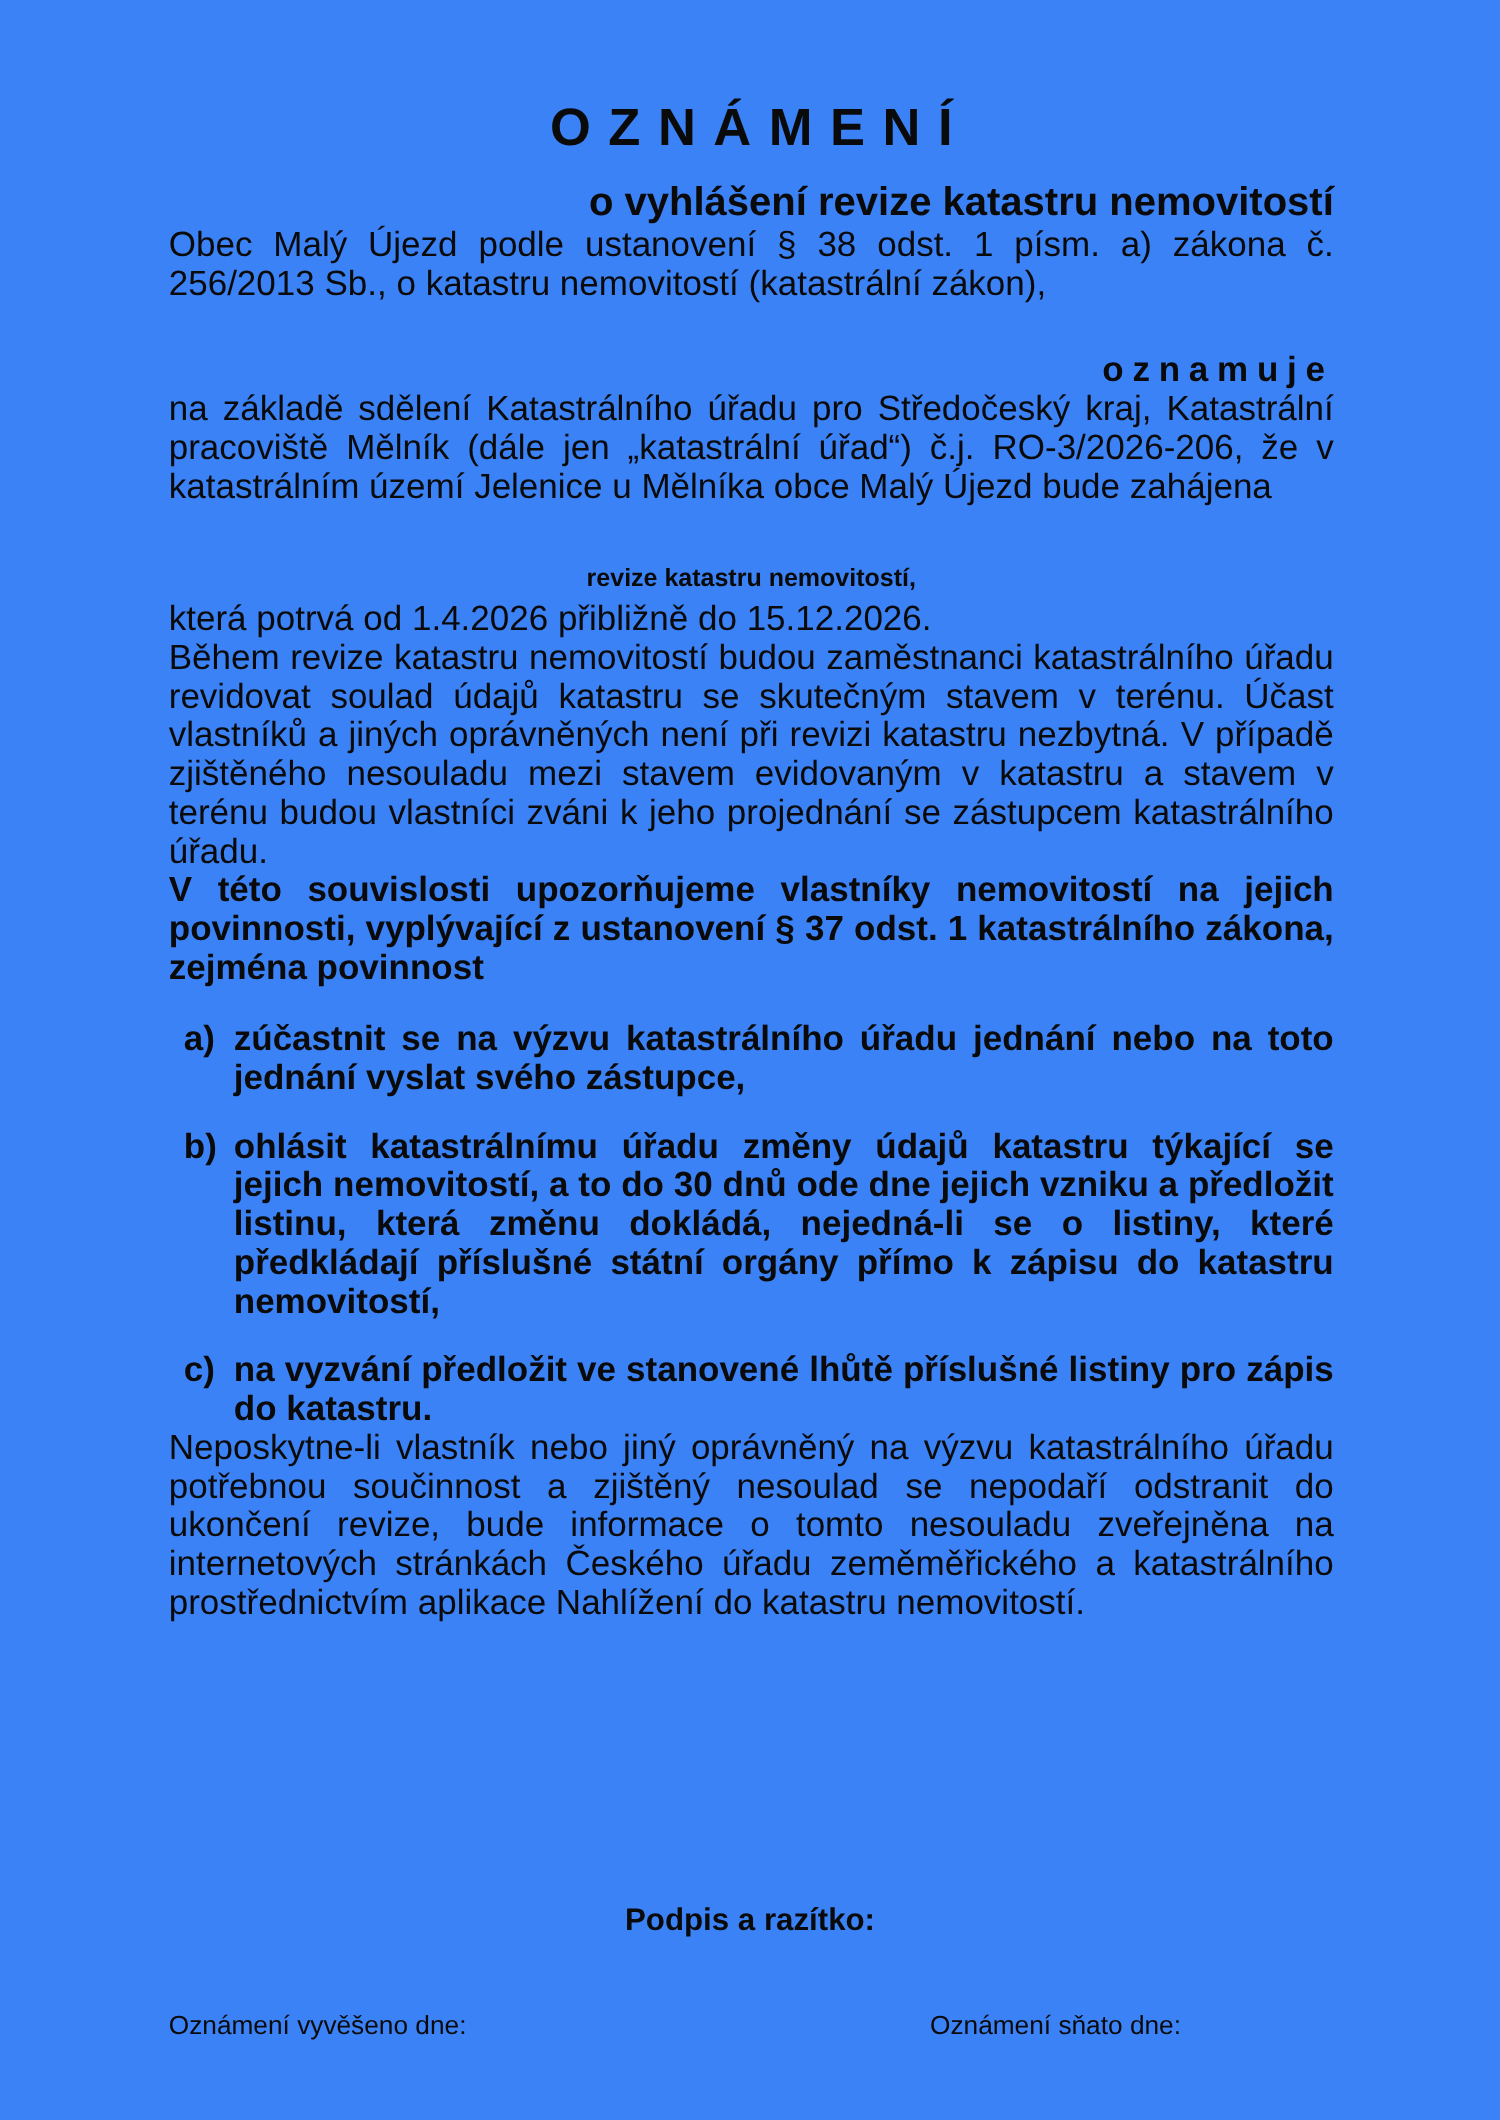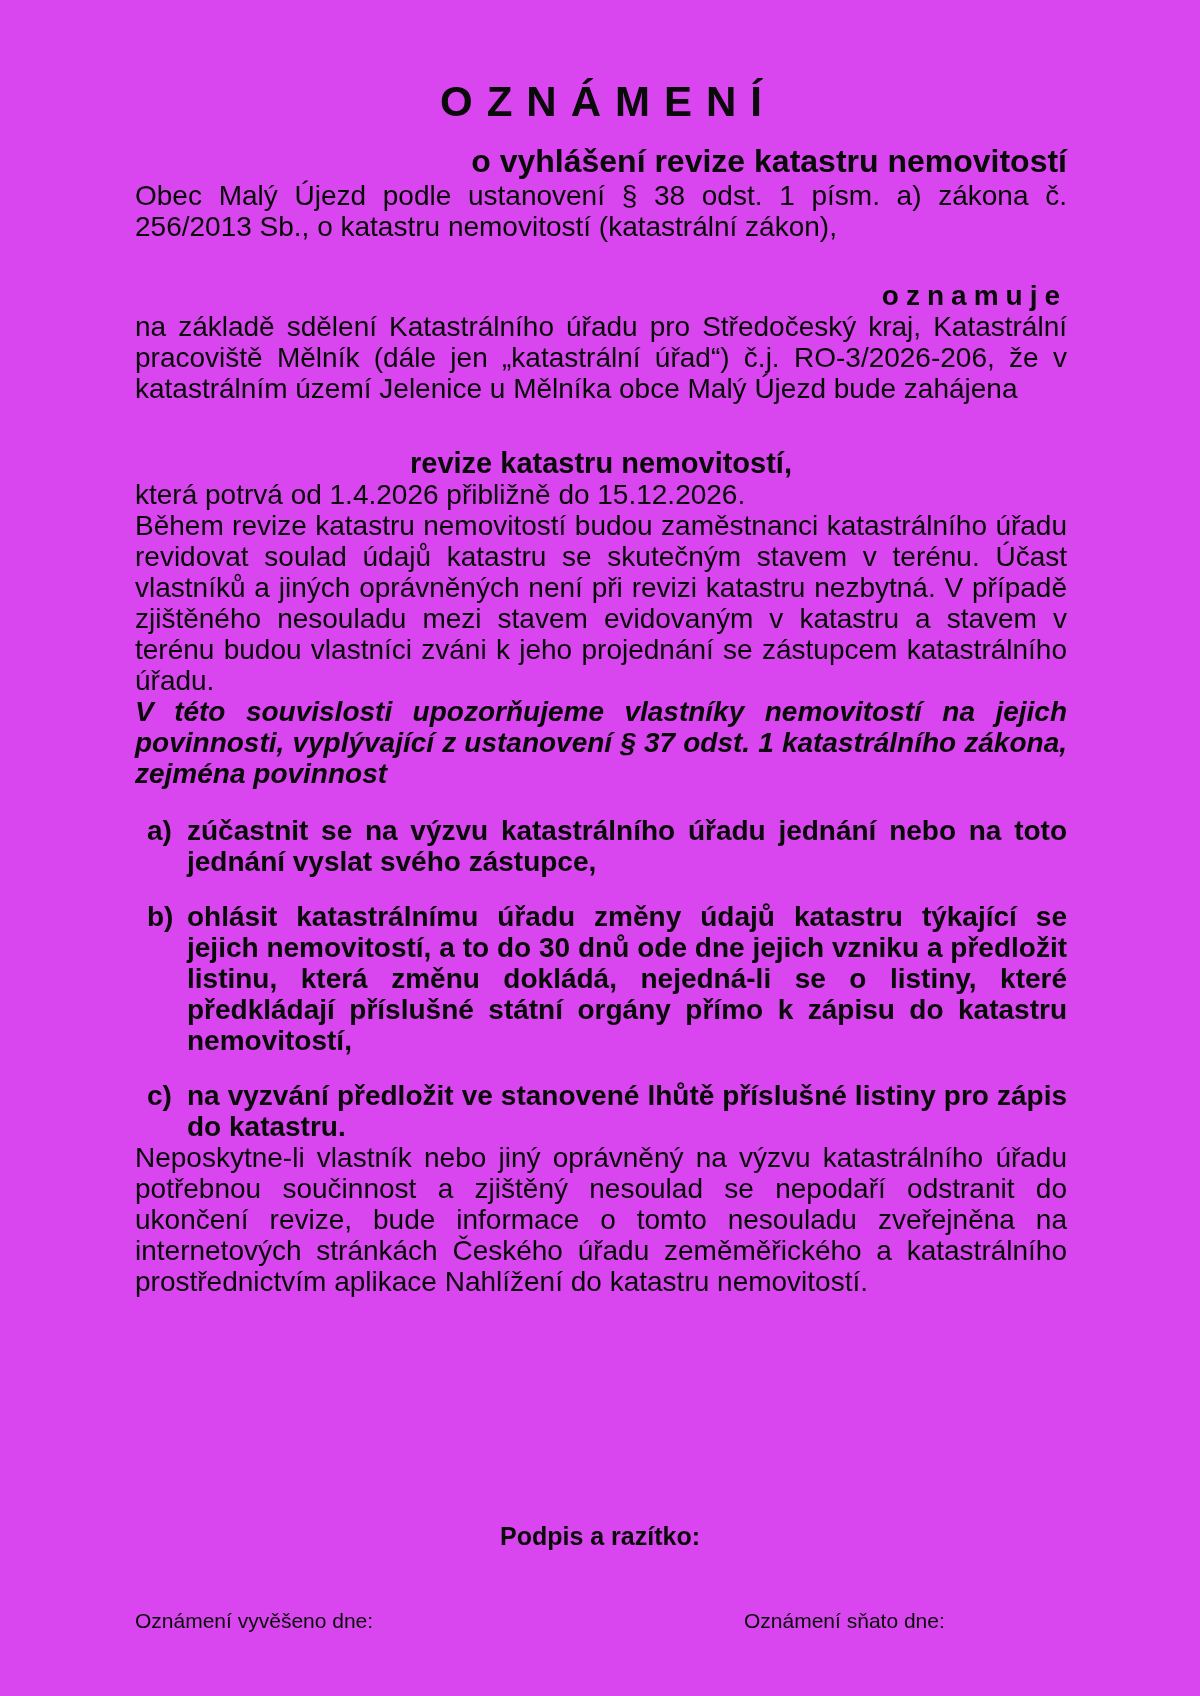--- a/index.html
+++ b/index.html
@@ -4,21 +4,21 @@
 <style>
   html, body {
     margin: 0;
     padding: 0;
     background: #ffffff;
   }
   .page {
     position: relative;
     width: 1200px;
     height: 1696px;
-    background: #d946ef;
+    background: #3b82f6;
     color: #0a0a0a;
     font-family: "Liberation Sans", "DejaVu Sans", sans-serif;
     box-sizing: border-box;
     padding: 78px 133px 0 135px;
     overflow: hidden;
   }
   .title {
     margin: 0;
     font-size: 42px;
     font-weight: bold;
@@ -34,35 +34,35 @@
     font-weight: bold;
     line-height: 38px;
     text-align: right;
   }
   p.body {
     margin: 0;
     font-size: 28px;
     line-height: 31px;
   }
   .just { text-align: justify; }
-  .bold { font-weight: bold; font-style: italic; }
+  .bold { font-weight: bold; }
   .intro { margin-top: 18px; }
   .announce {
     margin: 38px 0 0 0;
     font-size: 28px;
     font-weight: bold;
     line-height: 31px;
     text-align: right;
     letter-spacing: 7px;
     padding-left: 7px;
   }
   .basis { margin-top: 28px; }
   .section-heading {
     margin: 44px 0 0 0;
-    font-size: 29px;
+    font-size: 20px;
     font-weight: bold;
     line-height: 31px;
     text-align: center;
   }
   .duration { margin-top: 36px; }
   .during { margin-top: 14px; }
   .obligations-intro { margin-top: 22px; }
   .obligations {
     list-style: none;
     margin: 26px 0 0 0;

